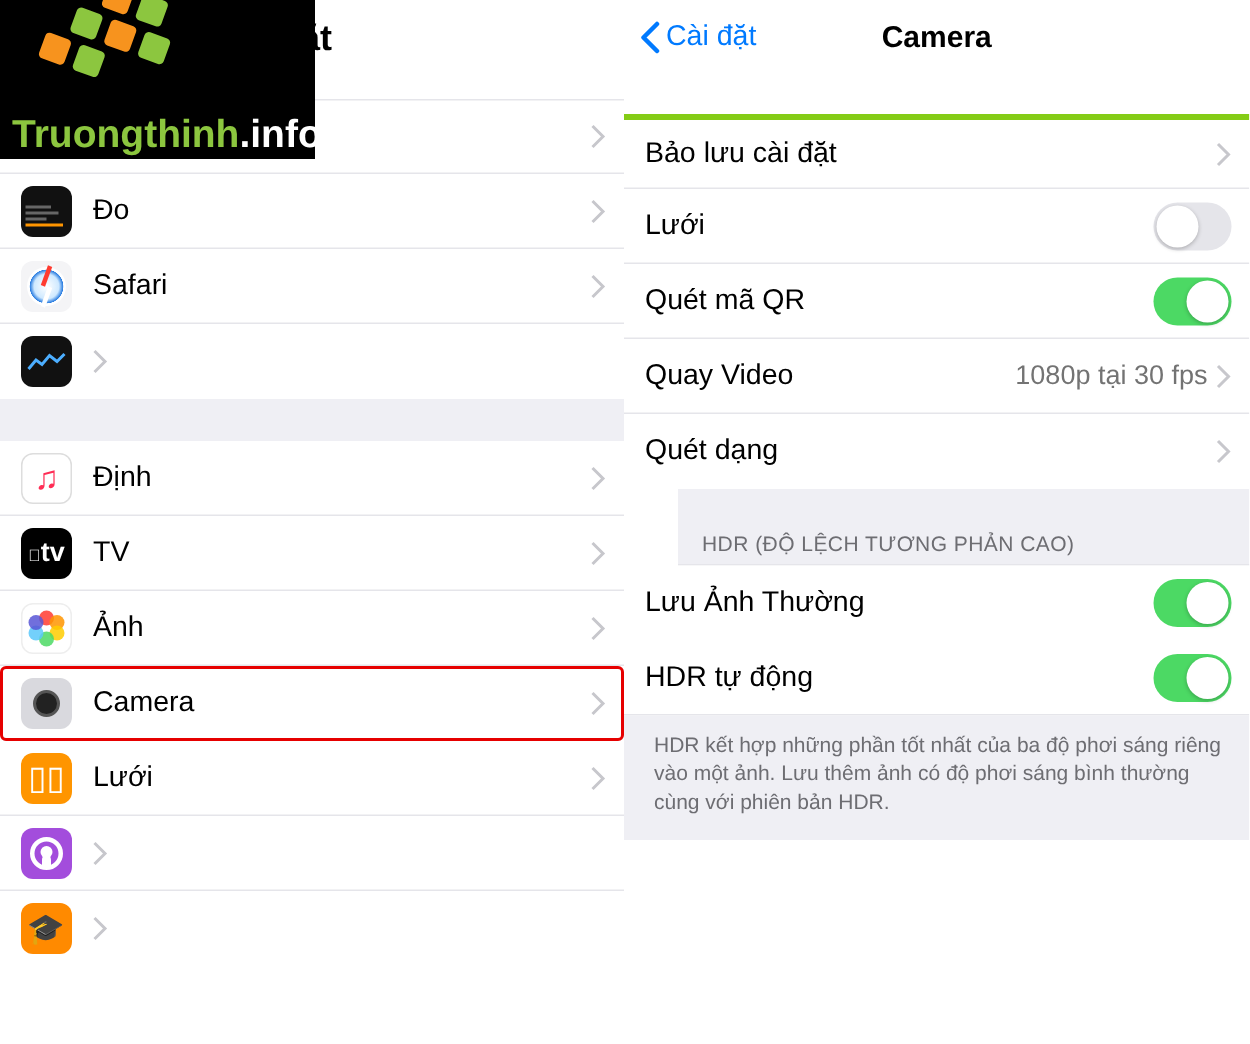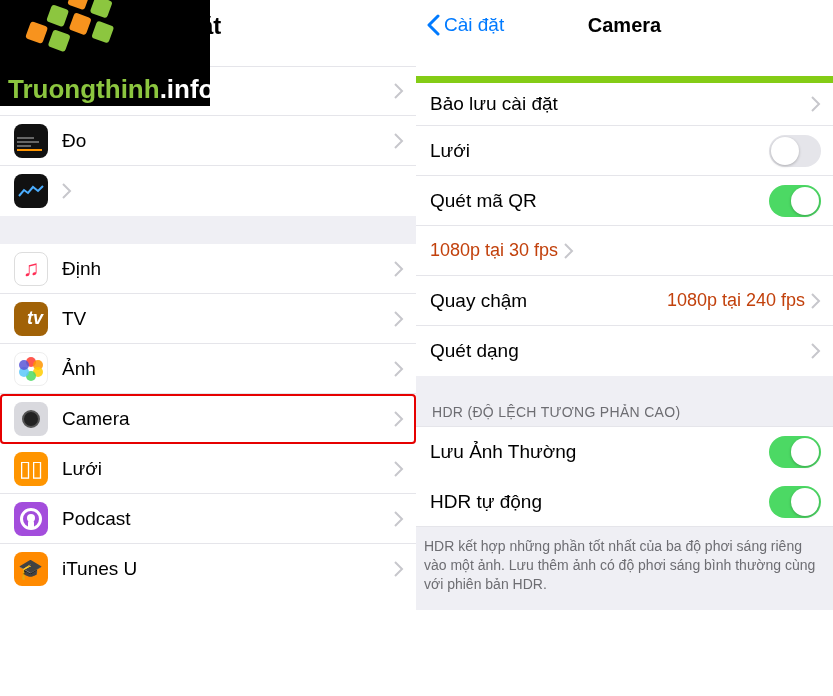--- a/index.html
+++ b/index.html
@@ -81,21 +81,21 @@
     .row .icon-holder {
       width: 34px; height: 34px;
       border-radius: 8px;
       margin-right: 14px;
       flex: 0 0 auto;
       display: flex; align-items: center; justify-content: center;
       font-size: 18px;
       color: #fff;
     }
     .row .label { flex: 1 1 auto; font-size: 19px; }
-    .row .value { color: #c2410c; font-size: 18px; margin-right: 6px; }
+    .row .value { color: #737373; font-size: 18px; margin-right: 6px; }
     .row .chevron { color: #c7c7cc; flex: 0 0 auto; display:flex; align-items:center; }
     .row .chevron svg { width: 10px; height: 16px; }
 
     .row.highlight {
       outline: 2.5px solid #e60000;
       outline-offset: -2px;
       border-radius: 4px;
     }
 
     
@@ -121,36 +121,36 @@
 
     .section-header {
       background: #efeff4;
       padding: 20px 16px 6px 16px;
       font-size: 14px;
       color: #6d6d72;
       text-transform: uppercase;
       letter-spacing: 0.3px;
       border-bottom: 1px solid #e5e5ea;
     }
-    .section-header.thin { padding-top: 28px; }
+    .section-header.thin { padding-top: 28px; margin-left: 36px; }
 
     .footer-note {
       background: #efeff4;
-      padding: 10px 16px 16px 8px;
+      padding: 10px 16px 16px 20px;
       font-size: 14px;
       color: #6d6d72;
       line-height: 1.35;
     }
 
     
     .ic-measure { background:#111; }
     .ic-safari { background:#f4f4f6; }
     .ic-stocks { background:#111; }
     .ic-music { background:#fff; border:1px solid #ddd; border-radius:8px; }
-    .ic-tv { background:#a16207; font-size:12px; font-weight:bold;font-style:italic; }
+    .ic-tv { background:#000000; font-size:12px; font-weight:bold; }
     .ic-photos { background:#fff; border:1px solid #eee; }
     .ic-camera { background:#d9d9de; }
     .ic-books { background:#ff9500; }
     .ic-podcast { background:#a34ddc; }
     .ic-itunesu { background:#ff8a00; }
 
     .compass { width:26px; height:26px; border-radius:50%; background: radial-gradient(circle, #fff 0%, #cfe9ff 45%, #2a7de1 60%, #fff 62%, #fff 100%); position:relative;}
     .compass::before { content:''; position:absolute; left:50%; top:50%; width:3px; height:14px; background:#ff3b30; transform: translate(-50%,-100%) rotate(20deg); }
     .compass::after { content:''; position:absolute; left:50%; top:50%; width:3px; height:14px; background:#fff; transform: translate(-50%,0) rotate(20deg); }
 
@@ -237,20 +237,31 @@
           <span></span>
         </span>
       </span>
     <span class="label">Đo</span>
     <span class="chevron">
         <svg viewBox="0 0 10 16">
           <path d="M1 1 L8 8 L1 15" stroke="#c7c7cc" stroke-width="2" fill="none"></path>
         </svg>
       </span>
   </div>
+  <div class="row">
+    <span class="icon-holder ic-safari">
+        <span class="compass"></span>
+      </span>
+    <span class="label">Safari</span>
+    <span class="chevron">
+        <svg viewBox="0 0 10 16">
+          <path d="M1 1 L8 8 L1 15" stroke="#c7c7cc" stroke-width="2" fill="none"></path>
+        </svg>
+      </span>
+  </div>
   <div class="row no-border">
     <span class="icon-holder ic-stocks">
         <svg class="stocks-line" viewBox="0 0 26 14">
           <polyline points="1,12 6,6 10,9 15,3 20,7 25,2" stroke="#4caeff" stroke-width="2" fill="none"></polyline>
         </svg>
       </span>
     <span class="chevron">
         <svg viewBox="0 0 10 16">
           <path d="M1 1 L8 8 L1 15" stroke="#c7c7cc" stroke-width="2" fill="none"></path>
         </svg>
@@ -318,32 +329,30 @@
     <span class="chevron">
         <svg viewBox="0 0 10 16">
           <path d="M1 1 L8 8 L1 15" stroke="#c7c7cc" stroke-width="2" fill="none"></path>
         </svg>
       </span>
   </div>
   <div class="row">
     <span class="icon-holder ic-podcast">
         <span class="podcast-glyph"></span>
       </span>
-    <span class="label">Podcast</span>
     <span class="chevron">
         <svg viewBox="0 0 10 16">
           <path d="M1 1 L8 8 L1 15" stroke="#c7c7cc" stroke-width="2" fill="none"></path>
         </svg>
       </span>
   </div>
   <div class="row no-border">
     <span class="icon-holder ic-itunesu">
         <span class="grad-cap">🎓</span>
       </span>
-    <span class="label">iTunes U</span>
     <span class="chevron">
         <svg viewBox="0 0 10 16">
           <path d="M1 1 L8 8 L1 15" stroke="#c7c7cc" stroke-width="2" fill="none"></path>
         </svg>
       </span>
   </div>
 
 </div>
 
 <div class="pane right">
@@ -352,47 +361,39 @@
       <svg viewBox="0 0 14 22">
           <path d="M12 2 L3 11 L12 20" stroke="#007aff" stroke-width="3" fill="none" stroke-linecap="round" stroke-linejoin="round"></path>
         </svg>
       <span>Cài đặt</span>
     </div>
     <div class="title">Camera</div>
   </div>
 
   <div style="height:26px;"></div>
 
-  <div class="row" style="border-top:7px solid #84cc16;">
+  <div class="row" style="border-top:4px solid #84cc16;">
     <span class="label">Bảo lưu cài đặt</span>
     <span class="chevron">
         <svg viewBox="0 0 10 16">
           <path d="M1 1 L8 8 L1 15" stroke="#c7c7cc" stroke-width="2" fill="none"></path>
         </svg>
       </span>
   </div>
   <div class="row">
     <span class="label">Lưới</span>
     <span class="switch"></span>
   </div>
   <div class="row">
     <span class="label">Quét mã QR</span>
     <span class="switch on"></span>
   </div>
   <div class="row">
+    <span class="label">Quay Video</span>
     <span class="value">1080p tại 30 fps</span>
-    <span class="chevron">
-        <svg viewBox="0 0 10 16">
-          <path d="M1 1 L8 8 L1 15" stroke="#c7c7cc" stroke-width="2" fill="none"></path>
-        </svg>
-      </span>
-  </div>
-  <div class="row">
-    <span class="label">Quay chậm</span>
-    <span class="value">1080p tại 240 fps</span>
     <span class="chevron">
         <svg viewBox="0 0 10 16">
           <path d="M1 1 L8 8 L1 15" stroke="#c7c7cc" stroke-width="2" fill="none"></path>
         </svg>
       </span>
   </div>
   <div class="row no-border">
     <span class="label">Quét dạng</span>
     <span class="chevron">
         <svg viewBox="0 0 10 16">

